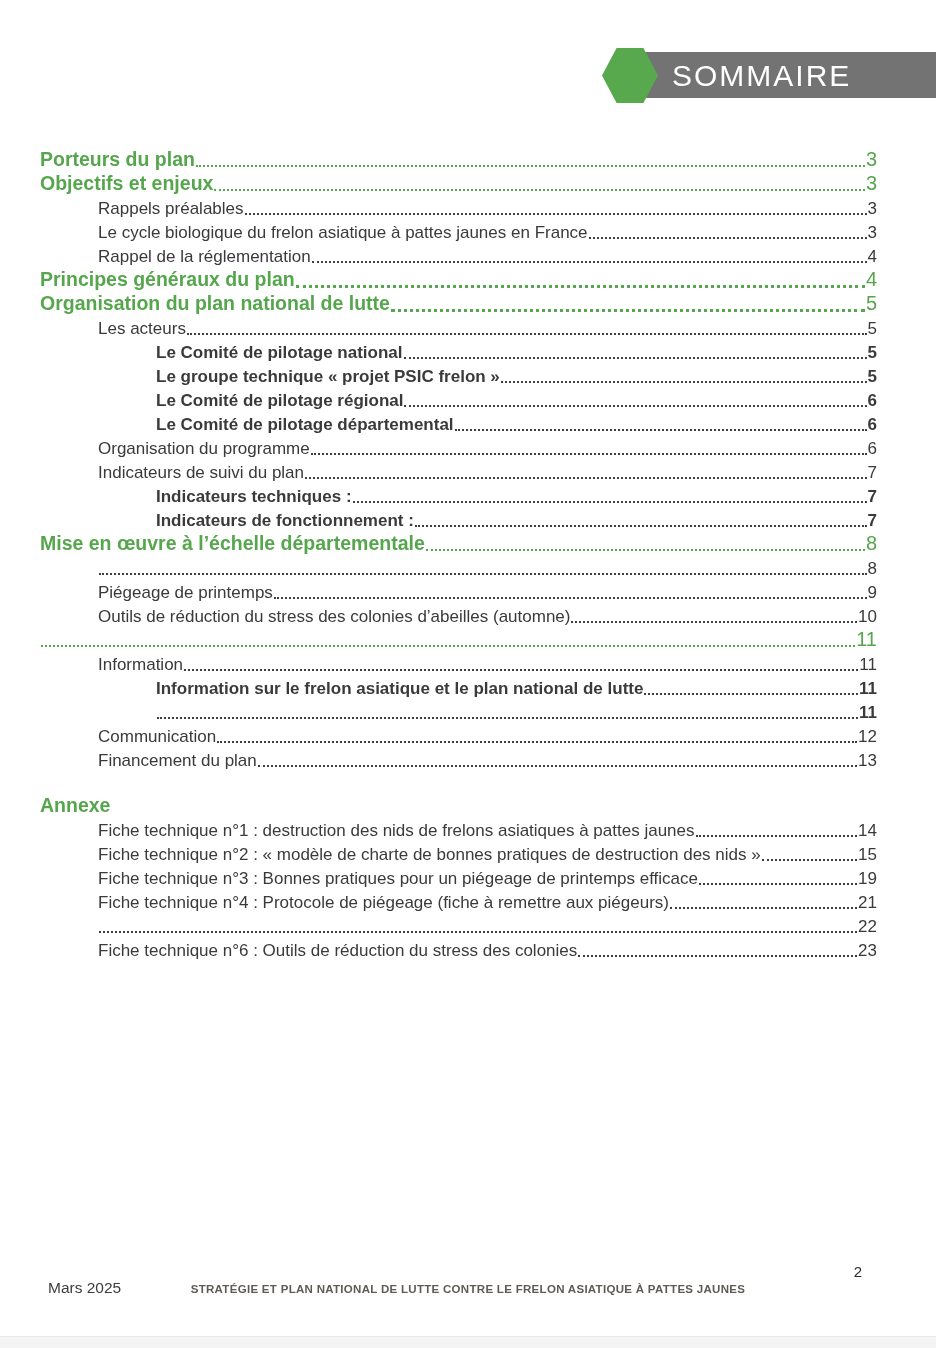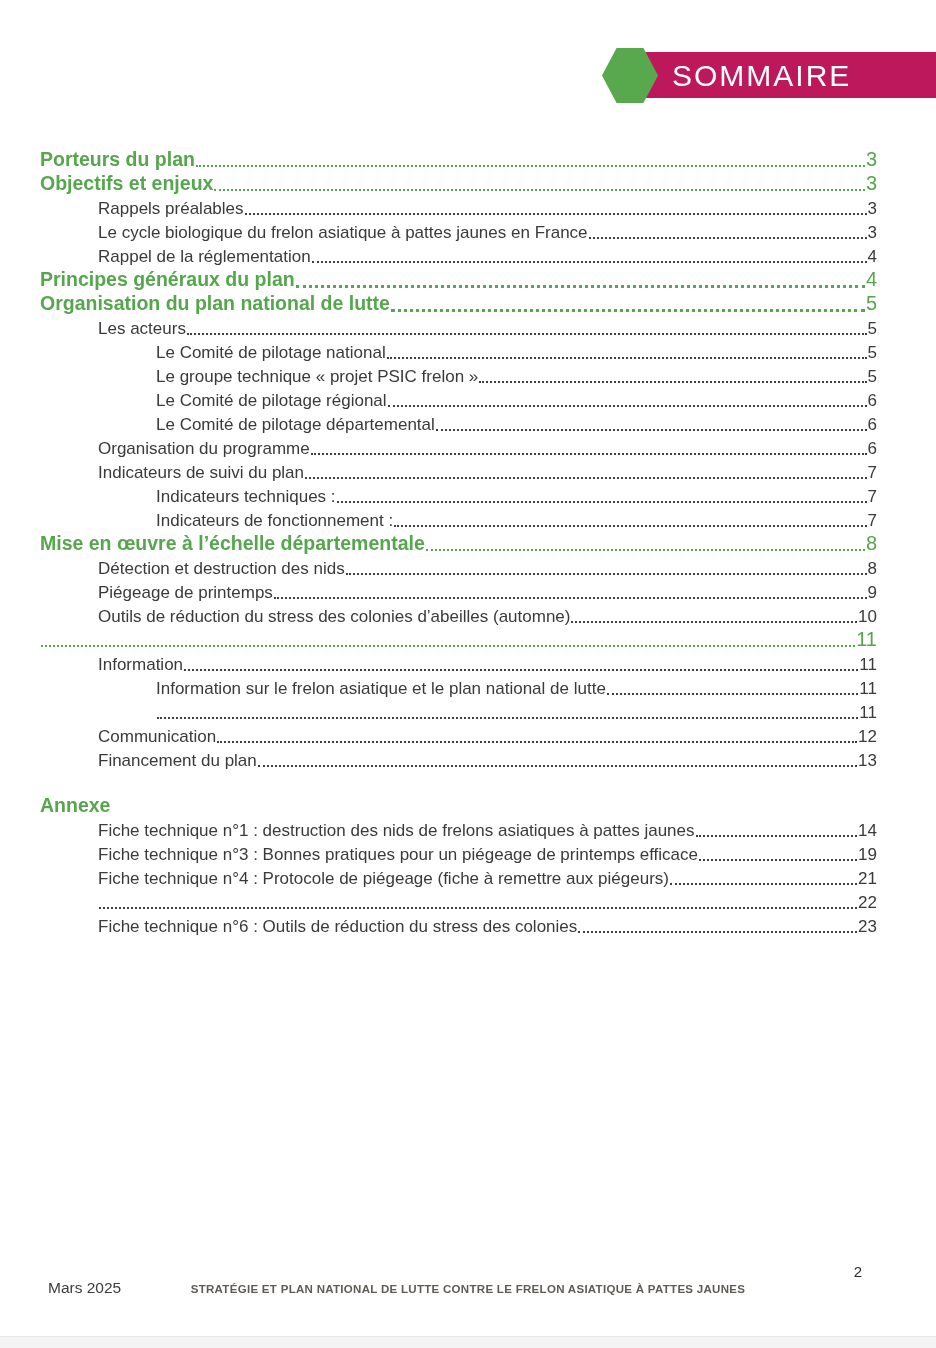--- a/index.html
+++ b/index.html
@@ -5,42 +5,42 @@
   html,body{margin:0;padding:0;}
   body{
     width:936px;height:1348px;position:relative;overflow:hidden;
     background:#ffffff;
     font-family:"Liberation Sans", sans-serif;
   }
 
   
   .banner-band{
     position:absolute;top:52px;left:634px;right:0;height:46px;
-    background:#be185d;
+    background:#737373;
   }
   .banner-title{
     position:absolute;top:0;left:38px;height:46px;line-height:47px;
     font-size:30px;letter-spacing:2px;color:#ffffff;font-weight:400;
     white-space:nowrap;
   }
   .banner-hex{
     position:absolute;top:48px;left:602px;width:56px;height:55px;
     background:#58a94e;
     clip-path:polygon(26% 0%,74% 0%,100% 50%,74% 100%,26% 100%,0% 50%);
   }
 
   
   .toc{
     position:absolute;left:40px;top:147px;width:837px;
   }
   .toc-row{
     display:flex;align-items:flex-end;height:24px;
   }
   .toc-row.l1{padding-left:58px;}
-  .toc-row.l2{padding-left:116px;}
+  .toc-row.l2{padding-left:116px;font-weight:bold;}
   .toc-row.gap{margin-top:22px;}
   .toc-label{
     font-size:17px;color:#3a3a3a;white-space:nowrap;line-height:21px;
   }
   .toc-row.green .toc-label{
     color:#55a64c;font-weight:700;font-size:19.5px;line-height:23px;
   }
   .toc-dots{
     flex:1;min-width:6px;height:0;
     border-bottom:2px dotted #3e3e3e;
@@ -161,21 +161,20 @@
       <span class="toc-label">Indicateurs de fonctionnement :</span>
       <span class="toc-dots"></span>
       <span class="toc-page">7</span>
     </div>
     <div class="toc-row l0 green">
       <span class="toc-label">Mise en œuvre à l’échelle départementale</span>
       <span class="toc-dots"></span>
       <span class="toc-page">8</span>
     </div>
     <div class="toc-row l1">
-      <span class="toc-label">Détection et destruction des nids</span>
       <span class="toc-dots"></span>
       <span class="toc-page">8</span>
     </div>
     <div class="toc-row l1">
       <span class="toc-label">Piégeage de printemps</span>
       <span class="toc-dots"></span>
       <span class="toc-page">9</span>
     </div>
     <div class="toc-row l1">
       <span class="toc-label">Outils de réduction du stress des colonies d’abeilles (automne)</span>
@@ -210,20 +209,25 @@
       <span class="toc-dots"></span>
       <span class="toc-page">13</span>
     </div>
     <div class="toc-row l0 green no-dots gap">
       <span class="toc-label">Annexe</span>
     </div>
     <div class="toc-row l1">
       <span class="toc-label">Fiche technique n°1 : destruction des nids de frelons asiatiques à pattes jaunes</span>
       <span class="toc-dots"></span>
       <span class="toc-page">14</span>
+    </div>
+    <div class="toc-row l1">
+      <span class="toc-label">Fiche technique n°2 : « modèle de charte de bonnes pratiques de destruction des nids »</span>
+      <span class="toc-dots"></span>
+      <span class="toc-page">15</span>
     </div>
     <div class="toc-row l1">
       <span class="toc-label">Fiche technique n°3 : Bonnes pratiques pour un piégeage de printemps efficace</span>
       <span class="toc-dots"></span>
       <span class="toc-page">19</span>
     </div>
     <div class="toc-row l1">
       <span class="toc-label">Fiche technique n°4 : Protocole de piégeage (fiche à remettre aux piégeurs)</span>
       <span class="toc-dots"></span>
       <span class="toc-page">21</span>

